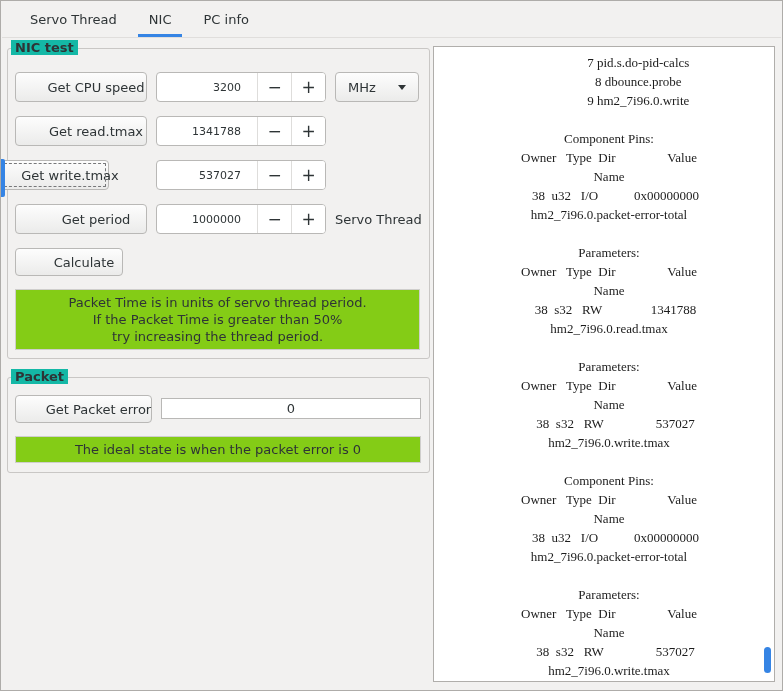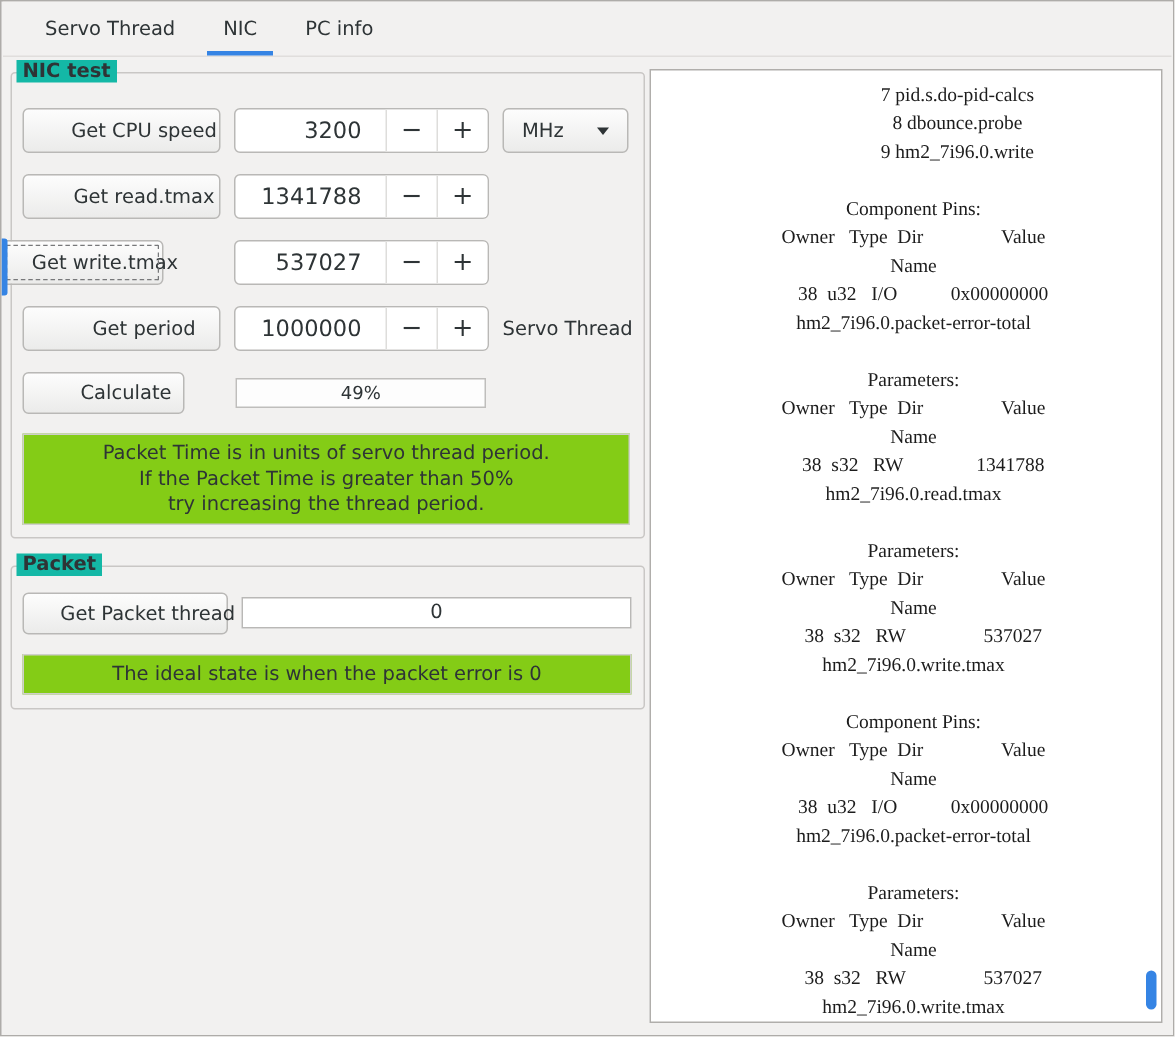--- a/index.html
+++ b/index.html
@@ -17,21 +17,21 @@
   .flabel { position:absolute; top:-9px; left:3px; padding:0 4px; background:#14b8a6; font-weight:bold; font-size:13px; white-space:nowrap; }
 
   
   .btn { position:absolute; height:30px; border:1px solid #b9b8b6; border-radius:4px;
          background:linear-gradient(#fdfdfd,#ebebea); font-size:13px; color:#2e3436;
          display:flex; align-items:center; justify-content:center; cursor:pointer; white-space:nowrap;padding-left:30px; }
   .btn.focused { outline:1px dashed #77787a; outline-offset:-4px; }
 
   
   .spin { position:absolute; width:170px; height:30px; background:#ffffff; border:1px solid #b9b8b6; border-radius:4px; display:flex; overflow:hidden; }
-  .spin .value { flex:1; display:flex; align-items:center; justify-content:flex-end; padding-right:16px; font-size:15px; }
+  .spin .value { flex:1; display:flex; align-items:center; justify-content:flex-end; padding-right:16px; font-size:11px; }
   .spin .sbtn { width:34px; border-left:1px solid #dedddb; display:flex; align-items:center; justify-content:center; font-size:17px; color:#2e3436; cursor:pointer; background:#ffffff; }
 
   
   .combo { position:absolute; height:30px; border:1px solid #b9b8b6; border-radius:4px;
            background:linear-gradient(#fdfdfd,#ebebea); font-size:13px;
            display:flex; align-items:center; justify-content:space-between; padding:0 12px; cursor:pointer; }
   .arrow-down { width:0; height:0; border-left:4px solid transparent; border-right:4px solid transparent; border-top:5px solid #2e3436; margin-left:10px; }
 
   .side-label { position:absolute; display:flex; align-items:center; font-size:13px; white-space:nowrap; }
 
@@ -98,33 +98,30 @@
 
   <div class="btn" style="left:14px; top:203px; width:132px;">Get period</div>
   <div class="spin" style="left:155px; top:203px;">
     <div class="value">1000000</div>
     <div class="sbtn">−</div>
     <div class="sbtn">+</div>
   </div>
   <div class="side-label" style="left:334px; top:203px; height:30px;">Servo Thread</div>
 
   <div class="btn" style="left:14px; top:247px; width:108px; height:28px;">Calculate</div>
-  <div class="trough" style="left:156px; top:251px; width:167px; height:20px;">
-    <span>49%</span>
-  </div>
 
   <div class="note" style="left:14px; top:288px; width:405px; height:61px;">Packet Time is in units of servo thread period.
 If the Packet Time is greater than 50%
 try increasing the thread period.</div>
 
   <div class="frame" style="left:6px; top:376px; width:423px; height:96px;">
     <span class="flabel">Packet</span>
   </div>
 
-  <div class="btn" style="left:14px; top:394px; width:137px; height:28px;">Get Packet thread</div>
+  <div class="btn" style="left:14px; top:394px; width:137px; height:28px;">Get Packet error</div>
   <div class="entry" style="left:160px; top:397px; width:260px; height:21px;">
     <span>0</span>
   </div>
   <div class="note" style="left:14px; top:435px; width:406px; height:27px;">The ideal state is when the packet error is 0</div>
 
   <div class="console">
     <pre>                  7 pid.s.do-pid-calcs
                   8 dbounce.probe
                   9 hm2_7i96.0.write
 

